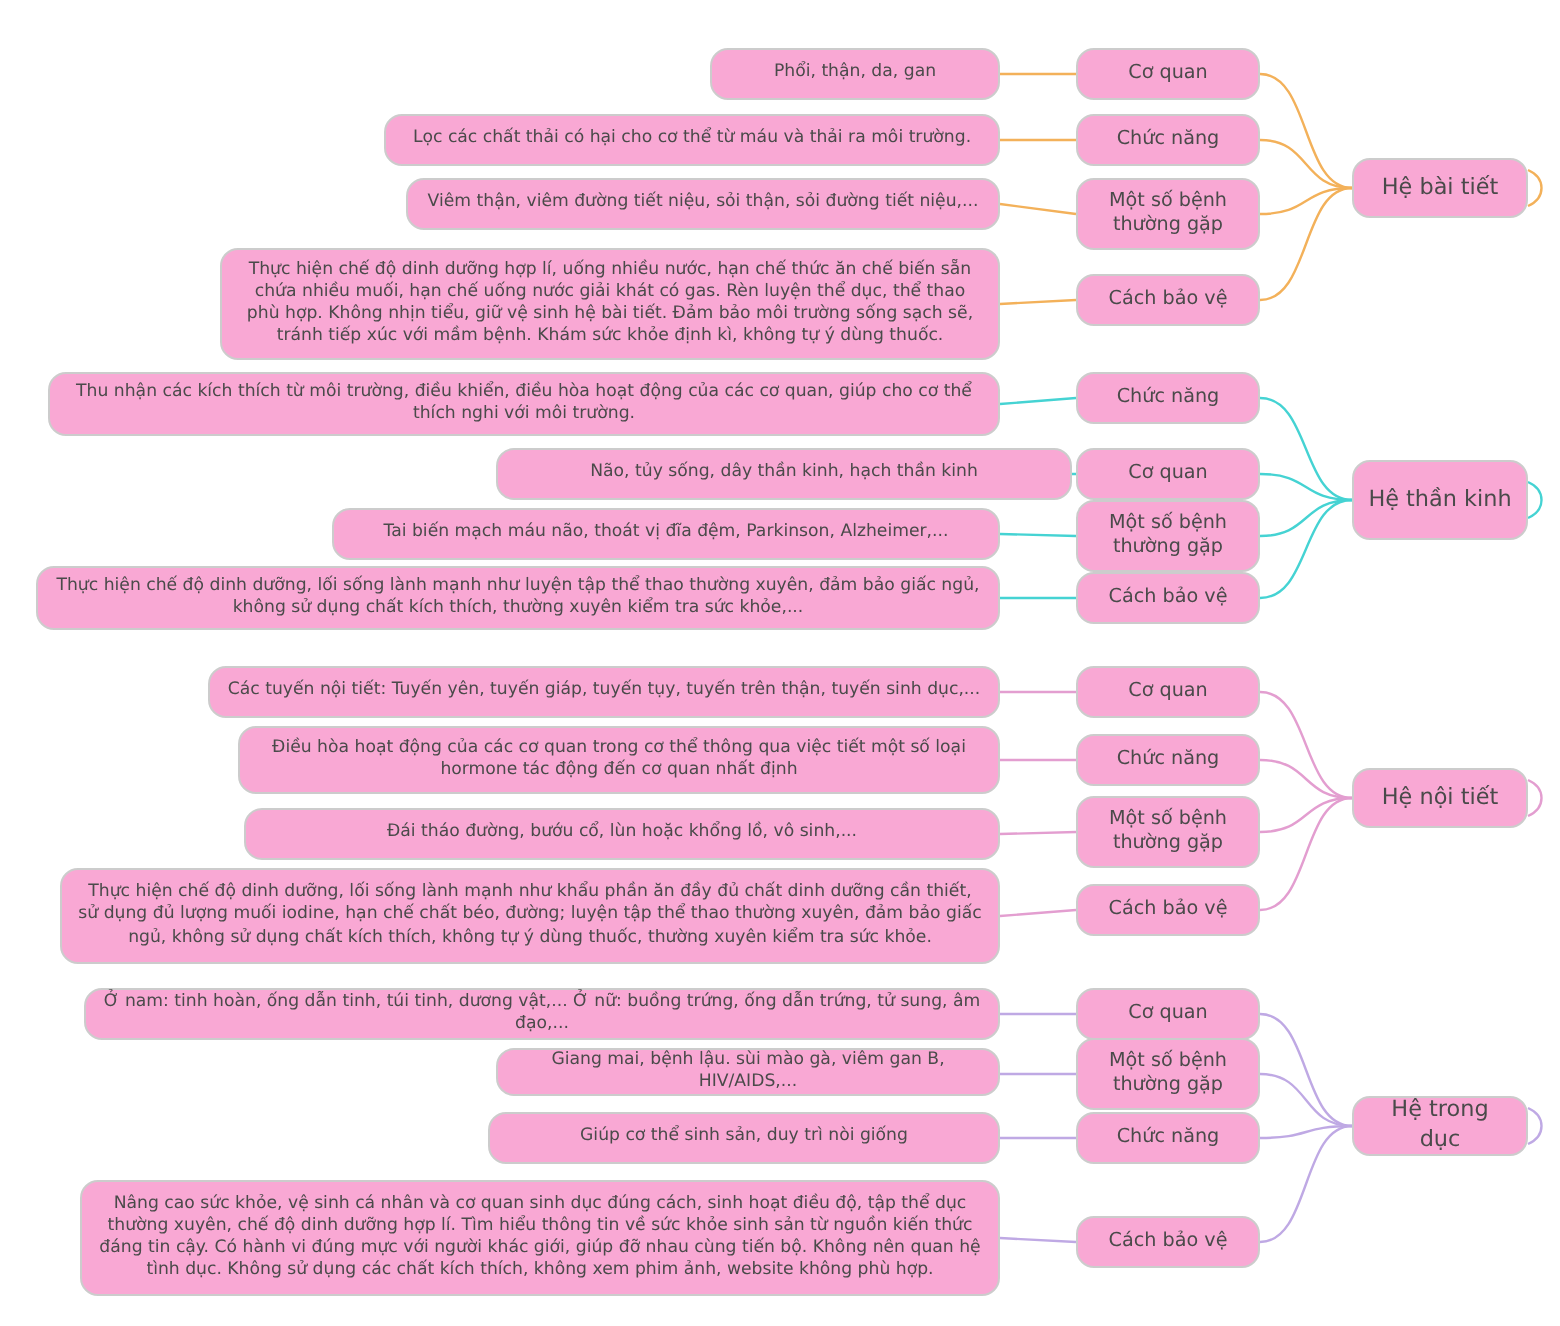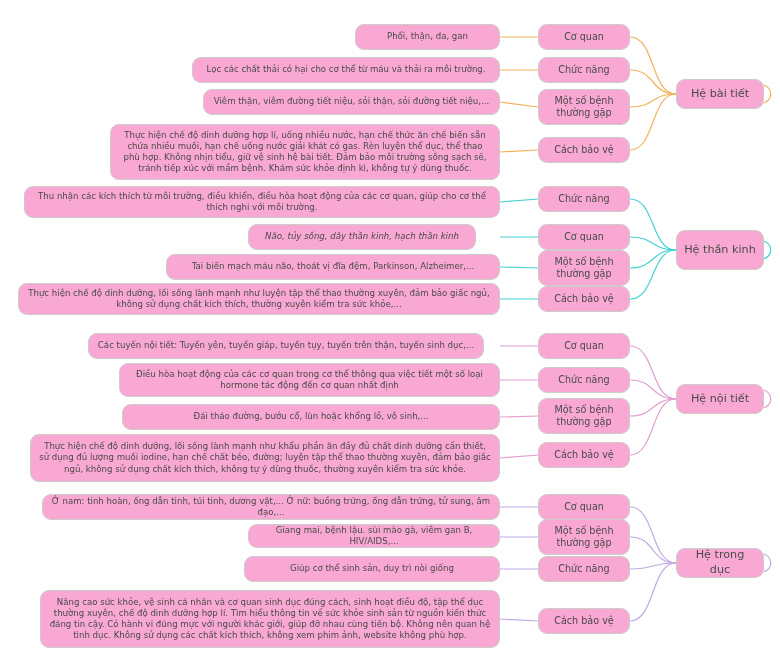--- a/index.html
+++ b/index.html
@@ -100,39 +100,39 @@
       </div>
       <div class="node mid grp-excretory" style="left: 538px; top: 137px; width: 92px; height: 26px;">
         <span class="txt">Cách bảo vệ</span>
       </div>
       <div class="node leaf grp-nervous" style="left: 24px; top: 186px; width: 476px; height: 32px;">
         <span class="txt">Thu nhận các kích thích từ môi trường, điều khiển, điều hòa hoạt động của các cơ quan, giúp cho cơ thể thích nghi với môi trường.</span>
       </div>
       <div class="node mid grp-nervous" style="left: 538px; top: 186px; width: 92px; height: 26px;">
         <span class="txt">Chức năng</span>
       </div>
-      <div class="node leaf grp-nervous" style="left: 248px; top: 224px; width: 228px; height: 26px; font-style: italic;">
+      <div class="node leaf grp-nervous" style="left: 248px; top: 224px; width: 288px; height: 26px;">
         <span class="txt">Não, tủy sống, dây thần kinh, hạch thần kinh</span>
       </div>
       <div class="node mid grp-nervous" style="left: 538px; top: 224px; width: 92px; height: 26px;">
         <span class="txt">Cơ quan</span>
       </div>
       <div class="node leaf grp-nervous" style="left: 166px; top: 254px; width: 334px; height: 26px;">
         <span class="txt">Tai biến mạch máu não, thoát vị đĩa đệm, Parkinson, Alzheimer,...</span>
       </div>
       <div class="node mid grp-nervous" style="left: 538px; top: 250px; width: 92px; height: 36px;">
         <span class="txt">Một số bệnh thường gặp</span>
       </div>
       <div class="node leaf grp-nervous" style="left: 18px; top: 283px; width: 482px; height: 32px;">
         <span class="txt">Thực hiện chế độ dinh dưỡng, lối sống lành mạnh như luyện tập thể thao thường xuyên, đảm bảo giấc ngủ, không sử dụng chất kích thích, thường xuyên kiểm tra sức khỏe,...</span>
       </div>
       <div class="node mid grp-nervous" style="left: 538px; top: 286px; width: 92px; height: 26px;">
         <span class="txt">Cách bảo vệ</span>
       </div>
-      <div class="node leaf grp-endocrine" style="left: 88px; top: 333px; width: 396px; height: 26px;">
+      <div class="node leaf grp-endocrine" style="left: 104px; top: 333px; width: 396px; height: 26px;">
         <span class="txt">Các tuyến nội tiết: Tuyến yên, tuyến giáp, tuyến tụy, tuyến trên thận, tuyến sinh dục,...</span>
       </div>
       <div class="node mid grp-endocrine" style="left: 538px; top: 333px; width: 92px; height: 26px;">
         <span class="txt">Cơ quan</span>
       </div>
       <div class="node leaf grp-endocrine" style="left: 119px; top: 363px; width: 381px; height: 34px;">
         <span class="txt">Điều hòa hoạt động của các cơ quan trong cơ thể thông qua việc tiết một số loại hormone tác động đến cơ quan nhất định</span>
       </div>
       <div class="node mid grp-endocrine" style="left: 538px; top: 367px; width: 92px; height: 26px;">
         <span class="txt">Chức năng</span>

